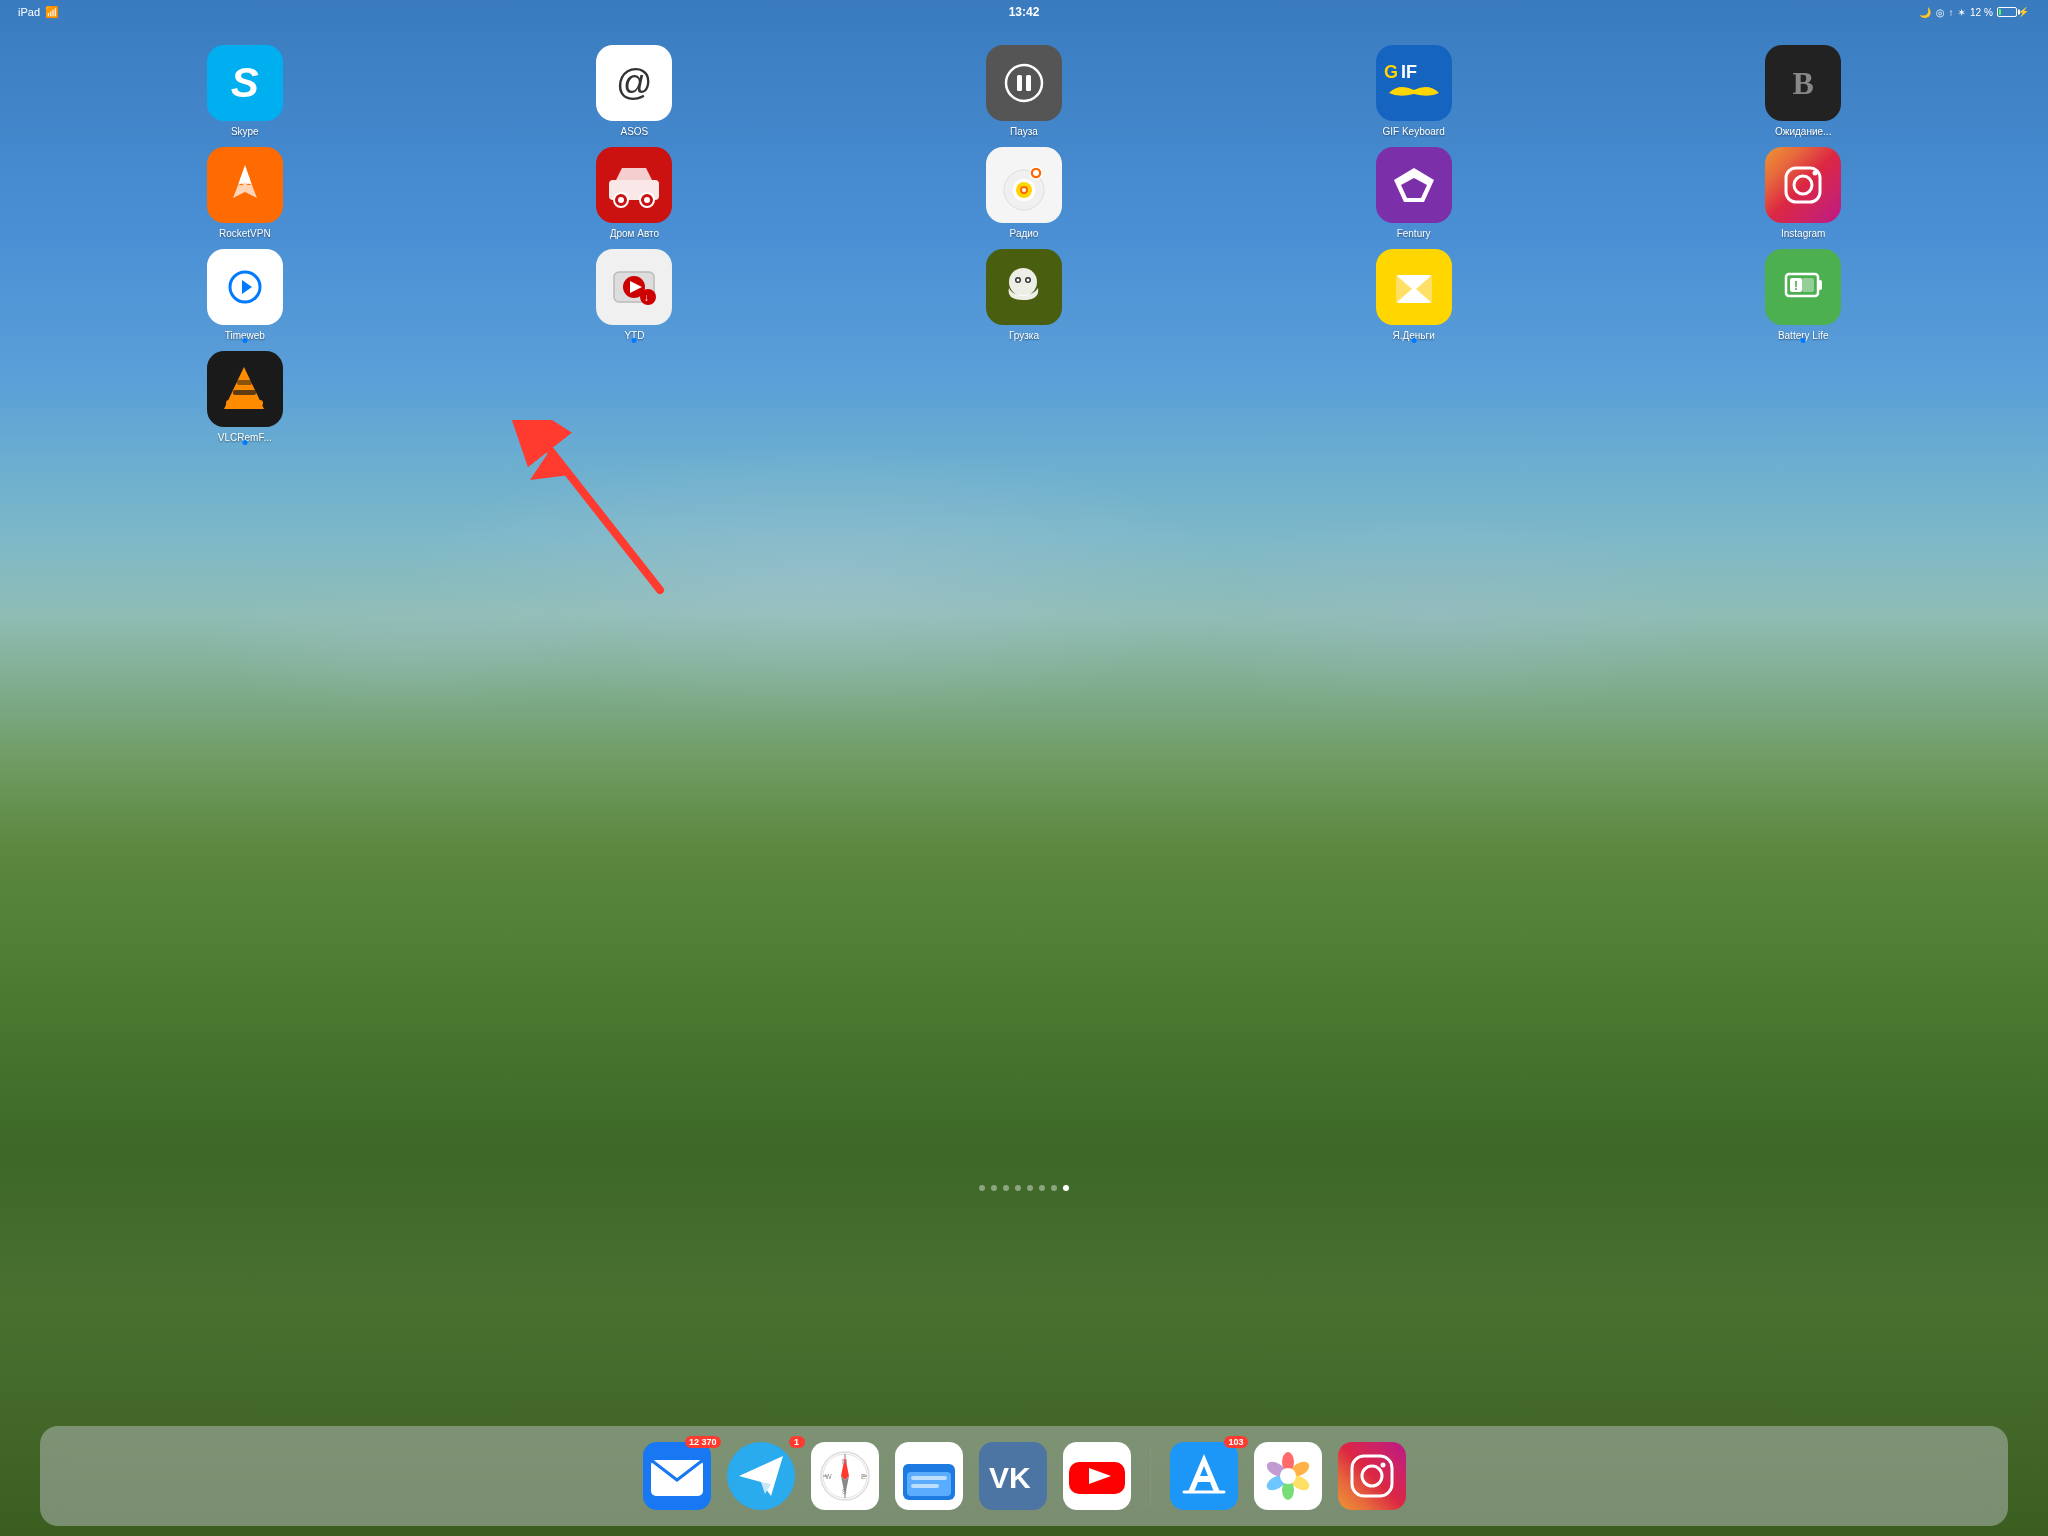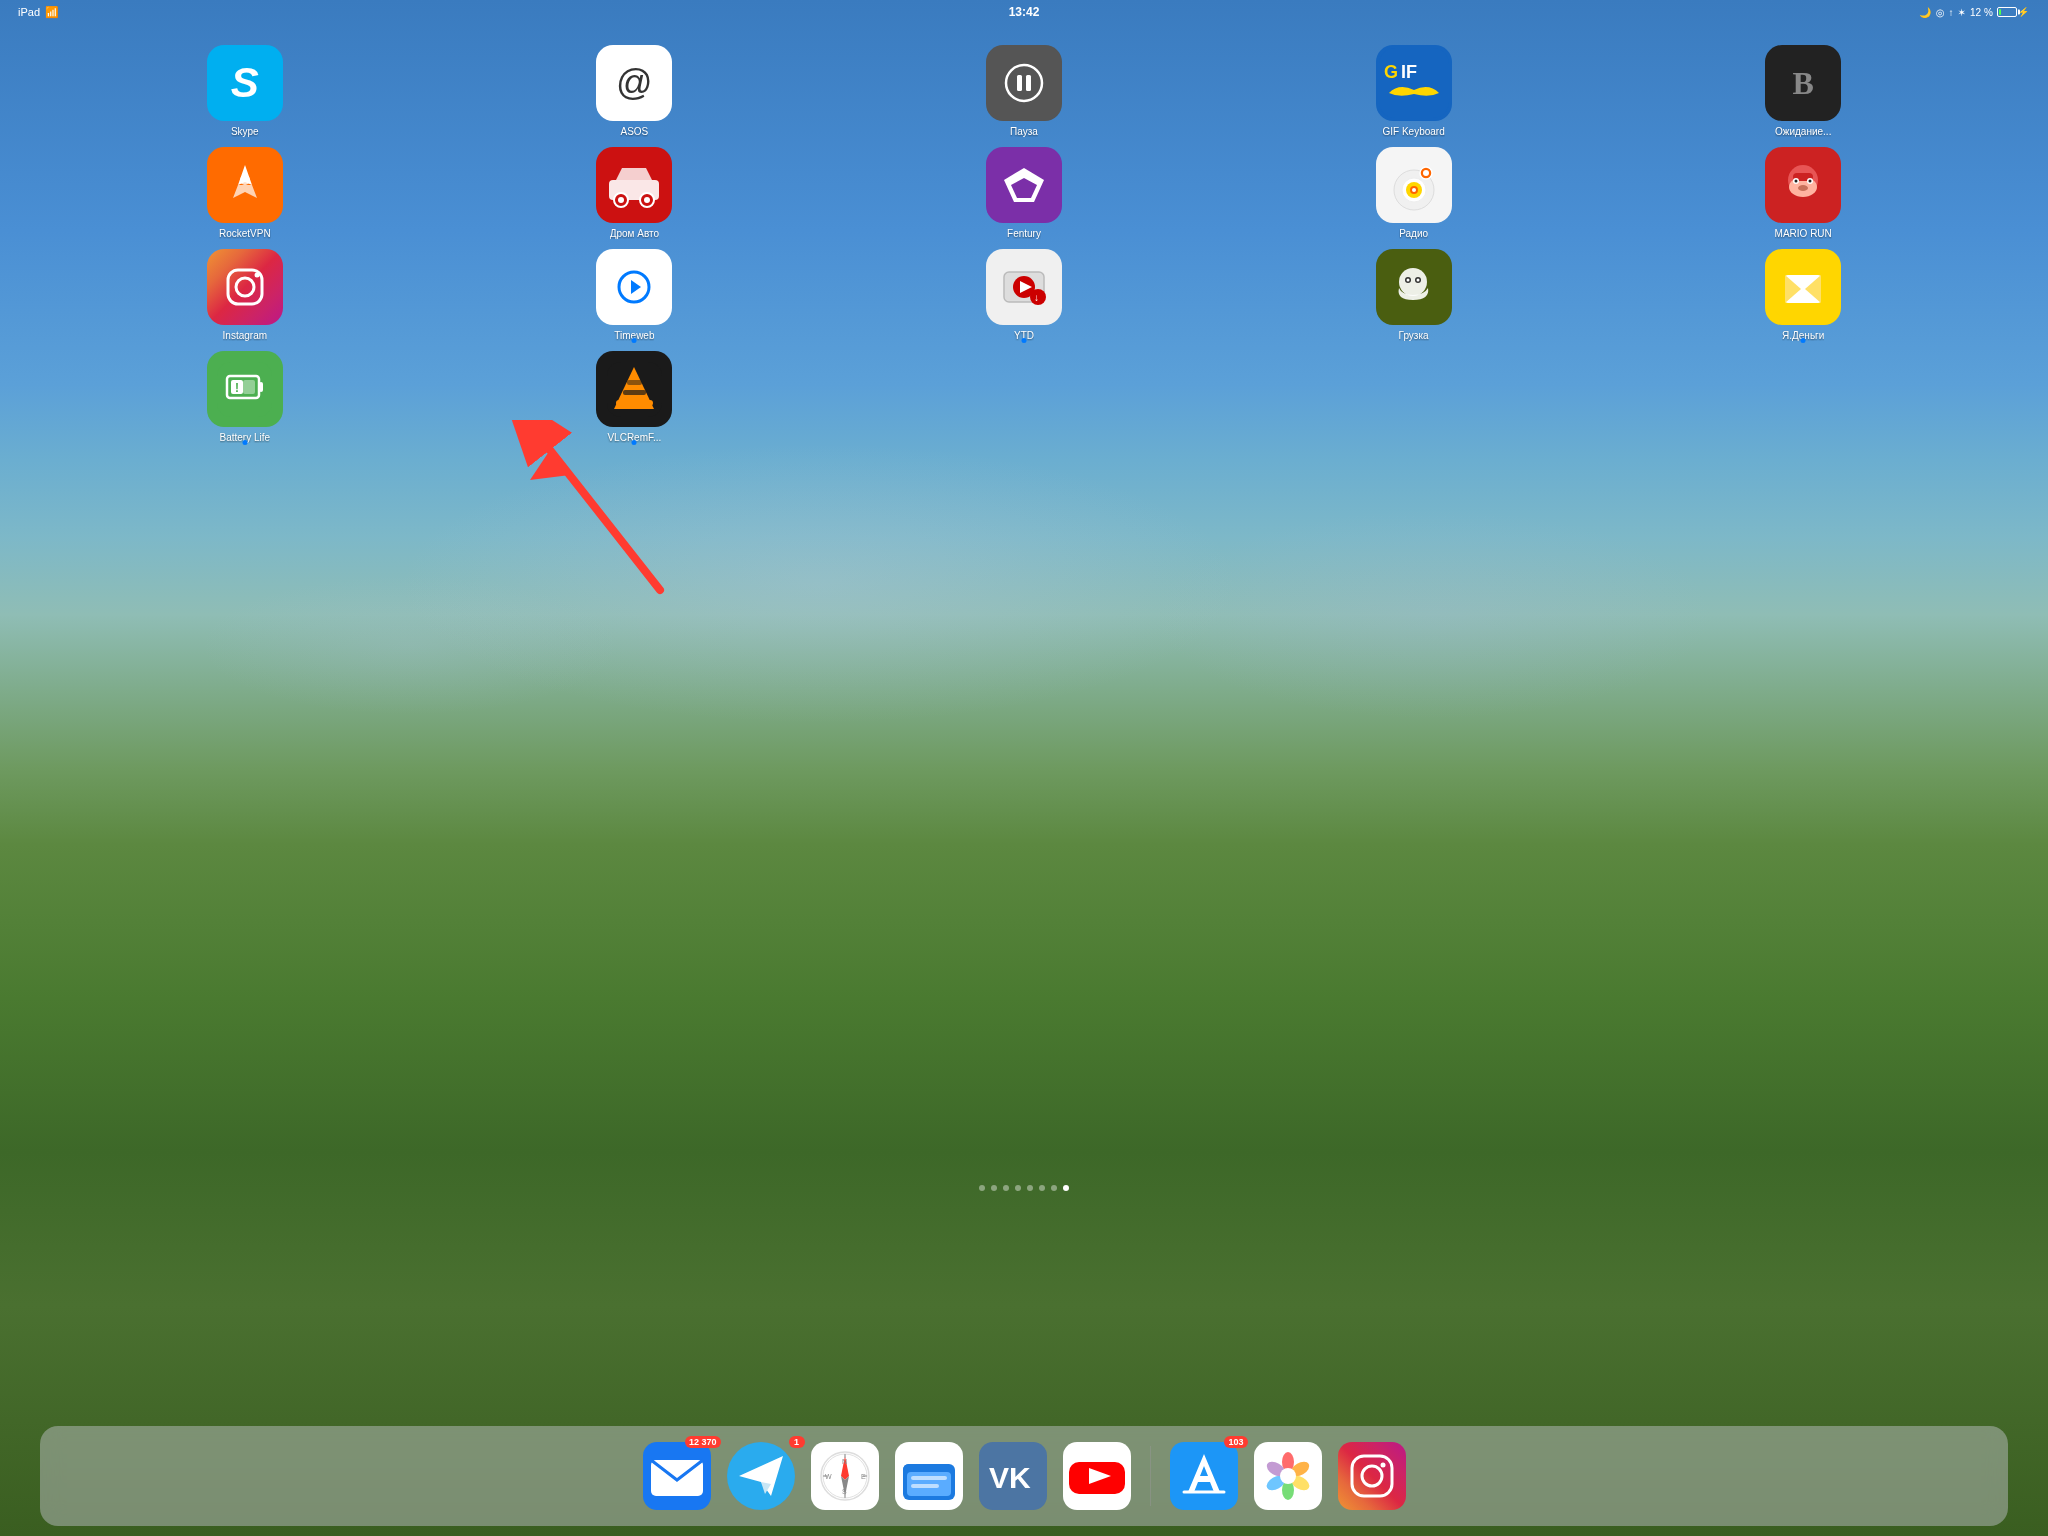--- a/index.html
+++ b/index.html
@@ -342,61 +342,45 @@
         <circle cx="17" cy="40" r="7" fill="#CC1111" stroke="white" stroke-width="2"></circle>
         <circle cx="43" cy="40" r="7" fill="#CC1111" stroke="white" stroke-width="2"></circle>
         <circle cx="17" cy="40" r="3" fill="white"></circle>
         <circle cx="43" cy="40" r="3" fill="white"></circle>
       </svg>
     </div>
     <span class="app-label">Дром Авто</span>
   </div>
 
   <div class="app-item">
-    <div class="app-icon icon-fentury">
-      <svg width="50" height="50" viewBox="0 0 50 50">
-        <polygon points="25,8 45,20 35,42 15,42 5,20" fill="white"></polygon>
-        <polygon points="25,18 38,25 32,38 18,38 12,25" fill="#7B2FA8"></polygon>
-      </svg>
-    </div>
-    <span class="app-label">Fentury</span>
-  </div>
-
-  <div class="app-item">
     <div class="app-icon icon-radio">
       <svg width="60" height="60" viewBox="0 0 60 60">
 
         <circle cx="30" cy="35" r="20" fill="#f0f0f0" stroke="#ddd"></circle>
         <circle cx="30" cy="35" r="12" fill="white" stroke="#eee"></circle>
         <circle cx="30" cy="35" r="8" fill="#FFD600"></circle>
         <circle cx="30" cy="35" r="4" fill="#FF6600"></circle>
         <circle cx="30" cy="35" r="2" fill="white"></circle>
         <circle cx="42" cy="18" r="6" fill="#FF6600" stroke="white" stroke-width="1.5"></circle>
         <circle cx="42" cy="18" r="3" fill="white"></circle>
       </svg>
     </div>
     <span class="app-label">Радио</span>
   </div>
 
   <div class="app-item">
-    <div class="app-icon icon-mario">
-      <svg width="60" height="60" viewBox="0 0 60 60">
-
-        <circle cx="30" cy="25" r="15" fill="#e85555"></circle>
-        <ellipse cx="30" cy="32" rx="14" ry="10" fill="#ffb3a0"></ellipse>
-        <rect x="20" y="18" width="20" height="8" rx="4" fill="#cc2222"></rect>
-        <circle cx="23" cy="26" r="3" fill="white"></circle>
-        <circle cx="37" cy="26" r="3" fill="white"></circle>
-        <circle cx="23" cy="26" r="1.5" fill="#222"></circle>
-        <circle cx="37" cy="26" r="1.5" fill="#222"></circle>
-        <ellipse cx="30" cy="33" rx="5" ry="3" fill="#c8705a"></ellipse>
-      </svg>
-    </div>
-    <span class="app-label">MARIO RUN</span>
-  </div>
+    <div class="app-icon icon-fentury">
+      <svg width="50" height="50" viewBox="0 0 50 50">
+        <polygon points="25,8 45,20 35,42 15,42 5,20" fill="white"></polygon>
+        <polygon points="25,18 38,25 32,38 18,38 12,25" fill="#7B2FA8"></polygon>
+      </svg>
+    </div>
+    <span class="app-label">Fentury</span>
+  </div>
+
 
   <div class="app-item">
     <div class="app-icon icon-instagram">
       <svg width="50" height="50" viewBox="0 0 50 50">
         <rect x="8" y="8" width="34" height="34" rx="10" stroke="white" stroke-width="3" fill="none"></rect>
         <circle cx="25" cy="25" r="9" stroke="white" stroke-width="3" fill="none"></circle>
         <circle cx="37" cy="13" r="2.5" fill="white"></circle>
       </svg>
     </div>
     <span class="app-label">Instagram</span>

